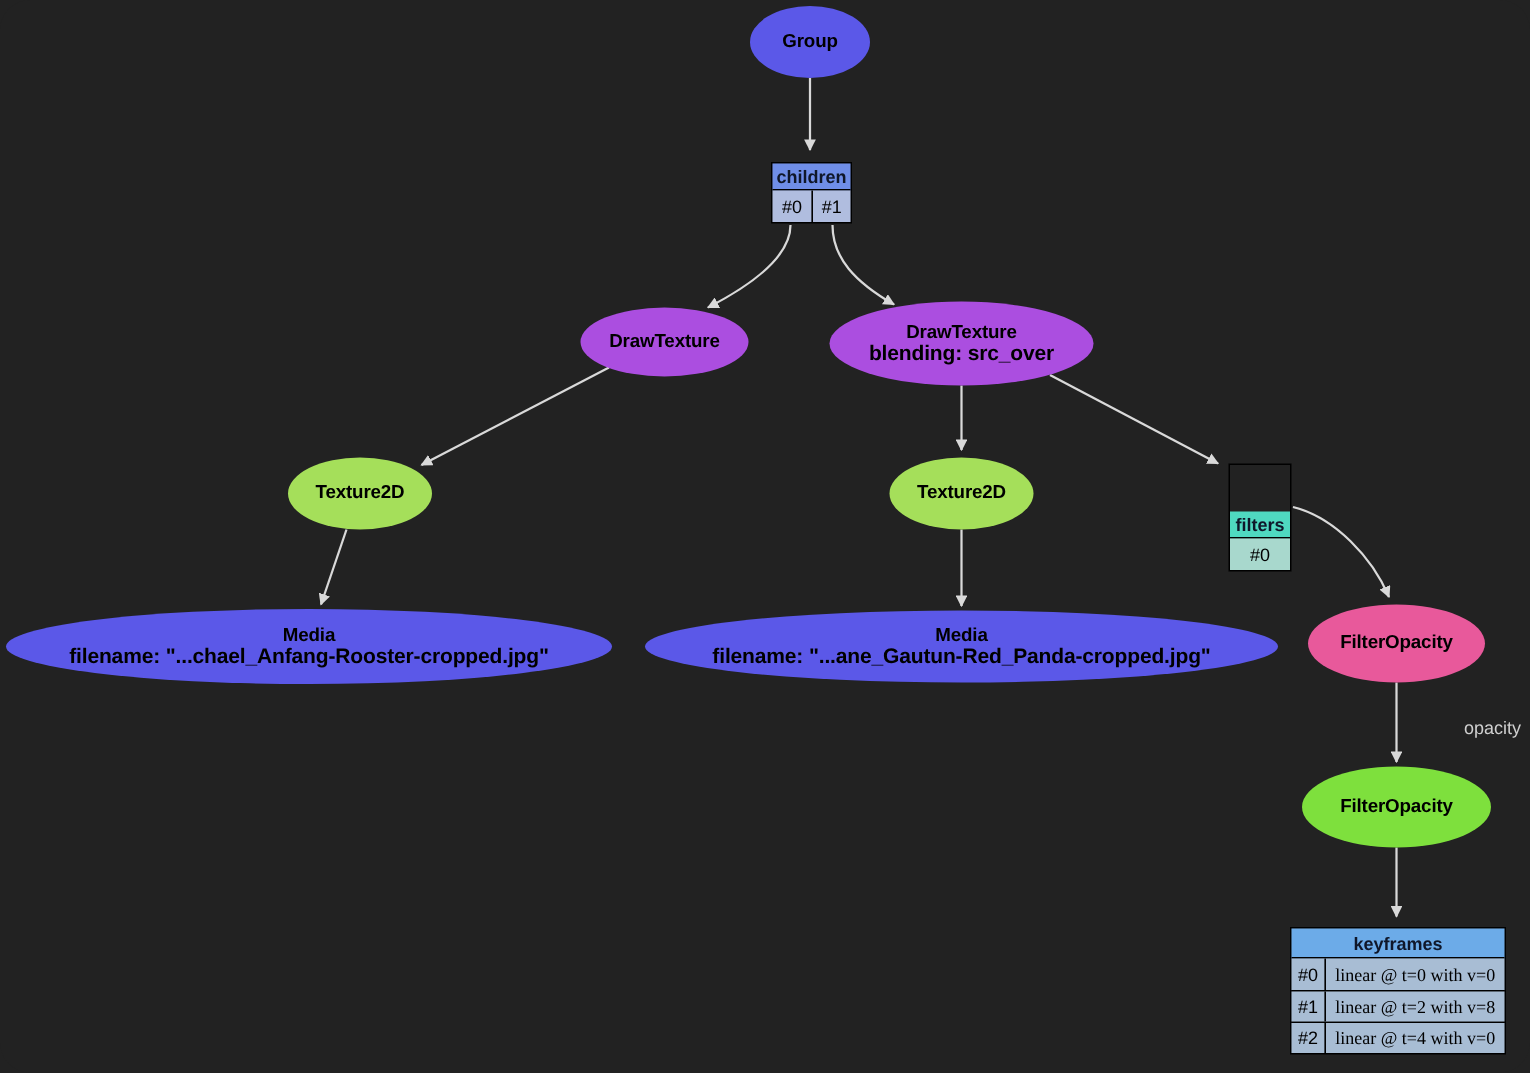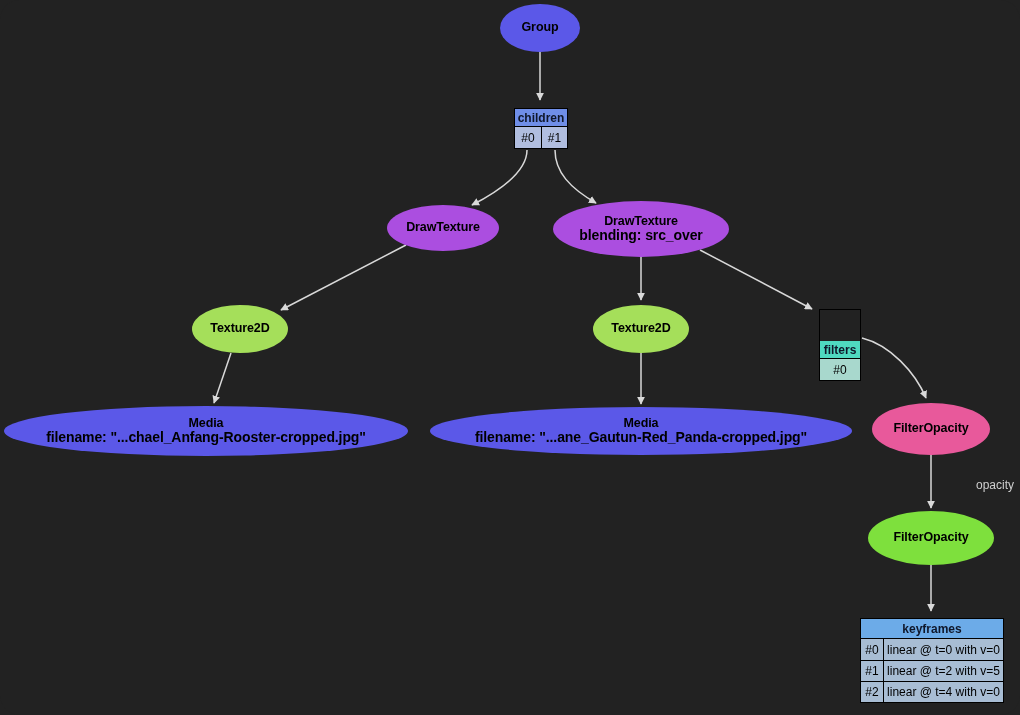--- a/index.html
+++ b/index.html
@@ -97,21 +97,21 @@
   #rec-filters { left: 819px; top: 309px; width: 42px; }
   #rec-filters .rec-head { height: 18px; background: #4fd9c0; margin-top: 31px; }
   #rec-filters .rec-row { height: 21px; }
   #rec-filters .cell { background: #a8d8cd; width: 100%; }
 
   
   #rec-keyframes { left: 860px; top: 618px; width: 144px; }
   #rec-keyframes .rec-head { height: 20px; background: #6cabe8; }
   #rec-keyframes .rec-row { height: 21px; }
   #rec-keyframes .cell.idx { background: #a8bdd4; width: 22px; }
-  #rec-keyframes .cell.val { background: #a8bdd4; flex: 1; justify-content: center; }
+  #rec-keyframes .cell.val { background: #a8bdd4; flex: 1; justify-content: center; font-family: Liberation Serif, serif; }
 
   
   .edge-label {
     position: absolute;
     font-size: 12px;
     color: #cfcfcf;
     z-index: 4;
     white-space: nowrap;
   }
 </style>
@@ -205,21 +205,21 @@
   </div>
 
   <div class="rec" id="rec-keyframes">
     <div class="rec-head">keyframes</div>
     <div class="rec-row">
       <div class="cell idx">#0</div>
       <div class="cell val">linear @ t=0 with v=0</div>
     </div>
     <div class="rec-row">
       <div class="cell idx">#1</div>
-      <div class="cell val">linear @ t=2 with v=5</div>
+      <div class="cell val">linear @ t=2 with v=8</div>
     </div>
     <div class="rec-row">
       <div class="cell idx">#2</div>
       <div class="cell val">linear @ t=4 with v=0</div>
     </div>
   </div>
 
   <div class="edge-label" style="left:932px; top:478px;margin-left:44px;">opacity</div>
 
 </div>

